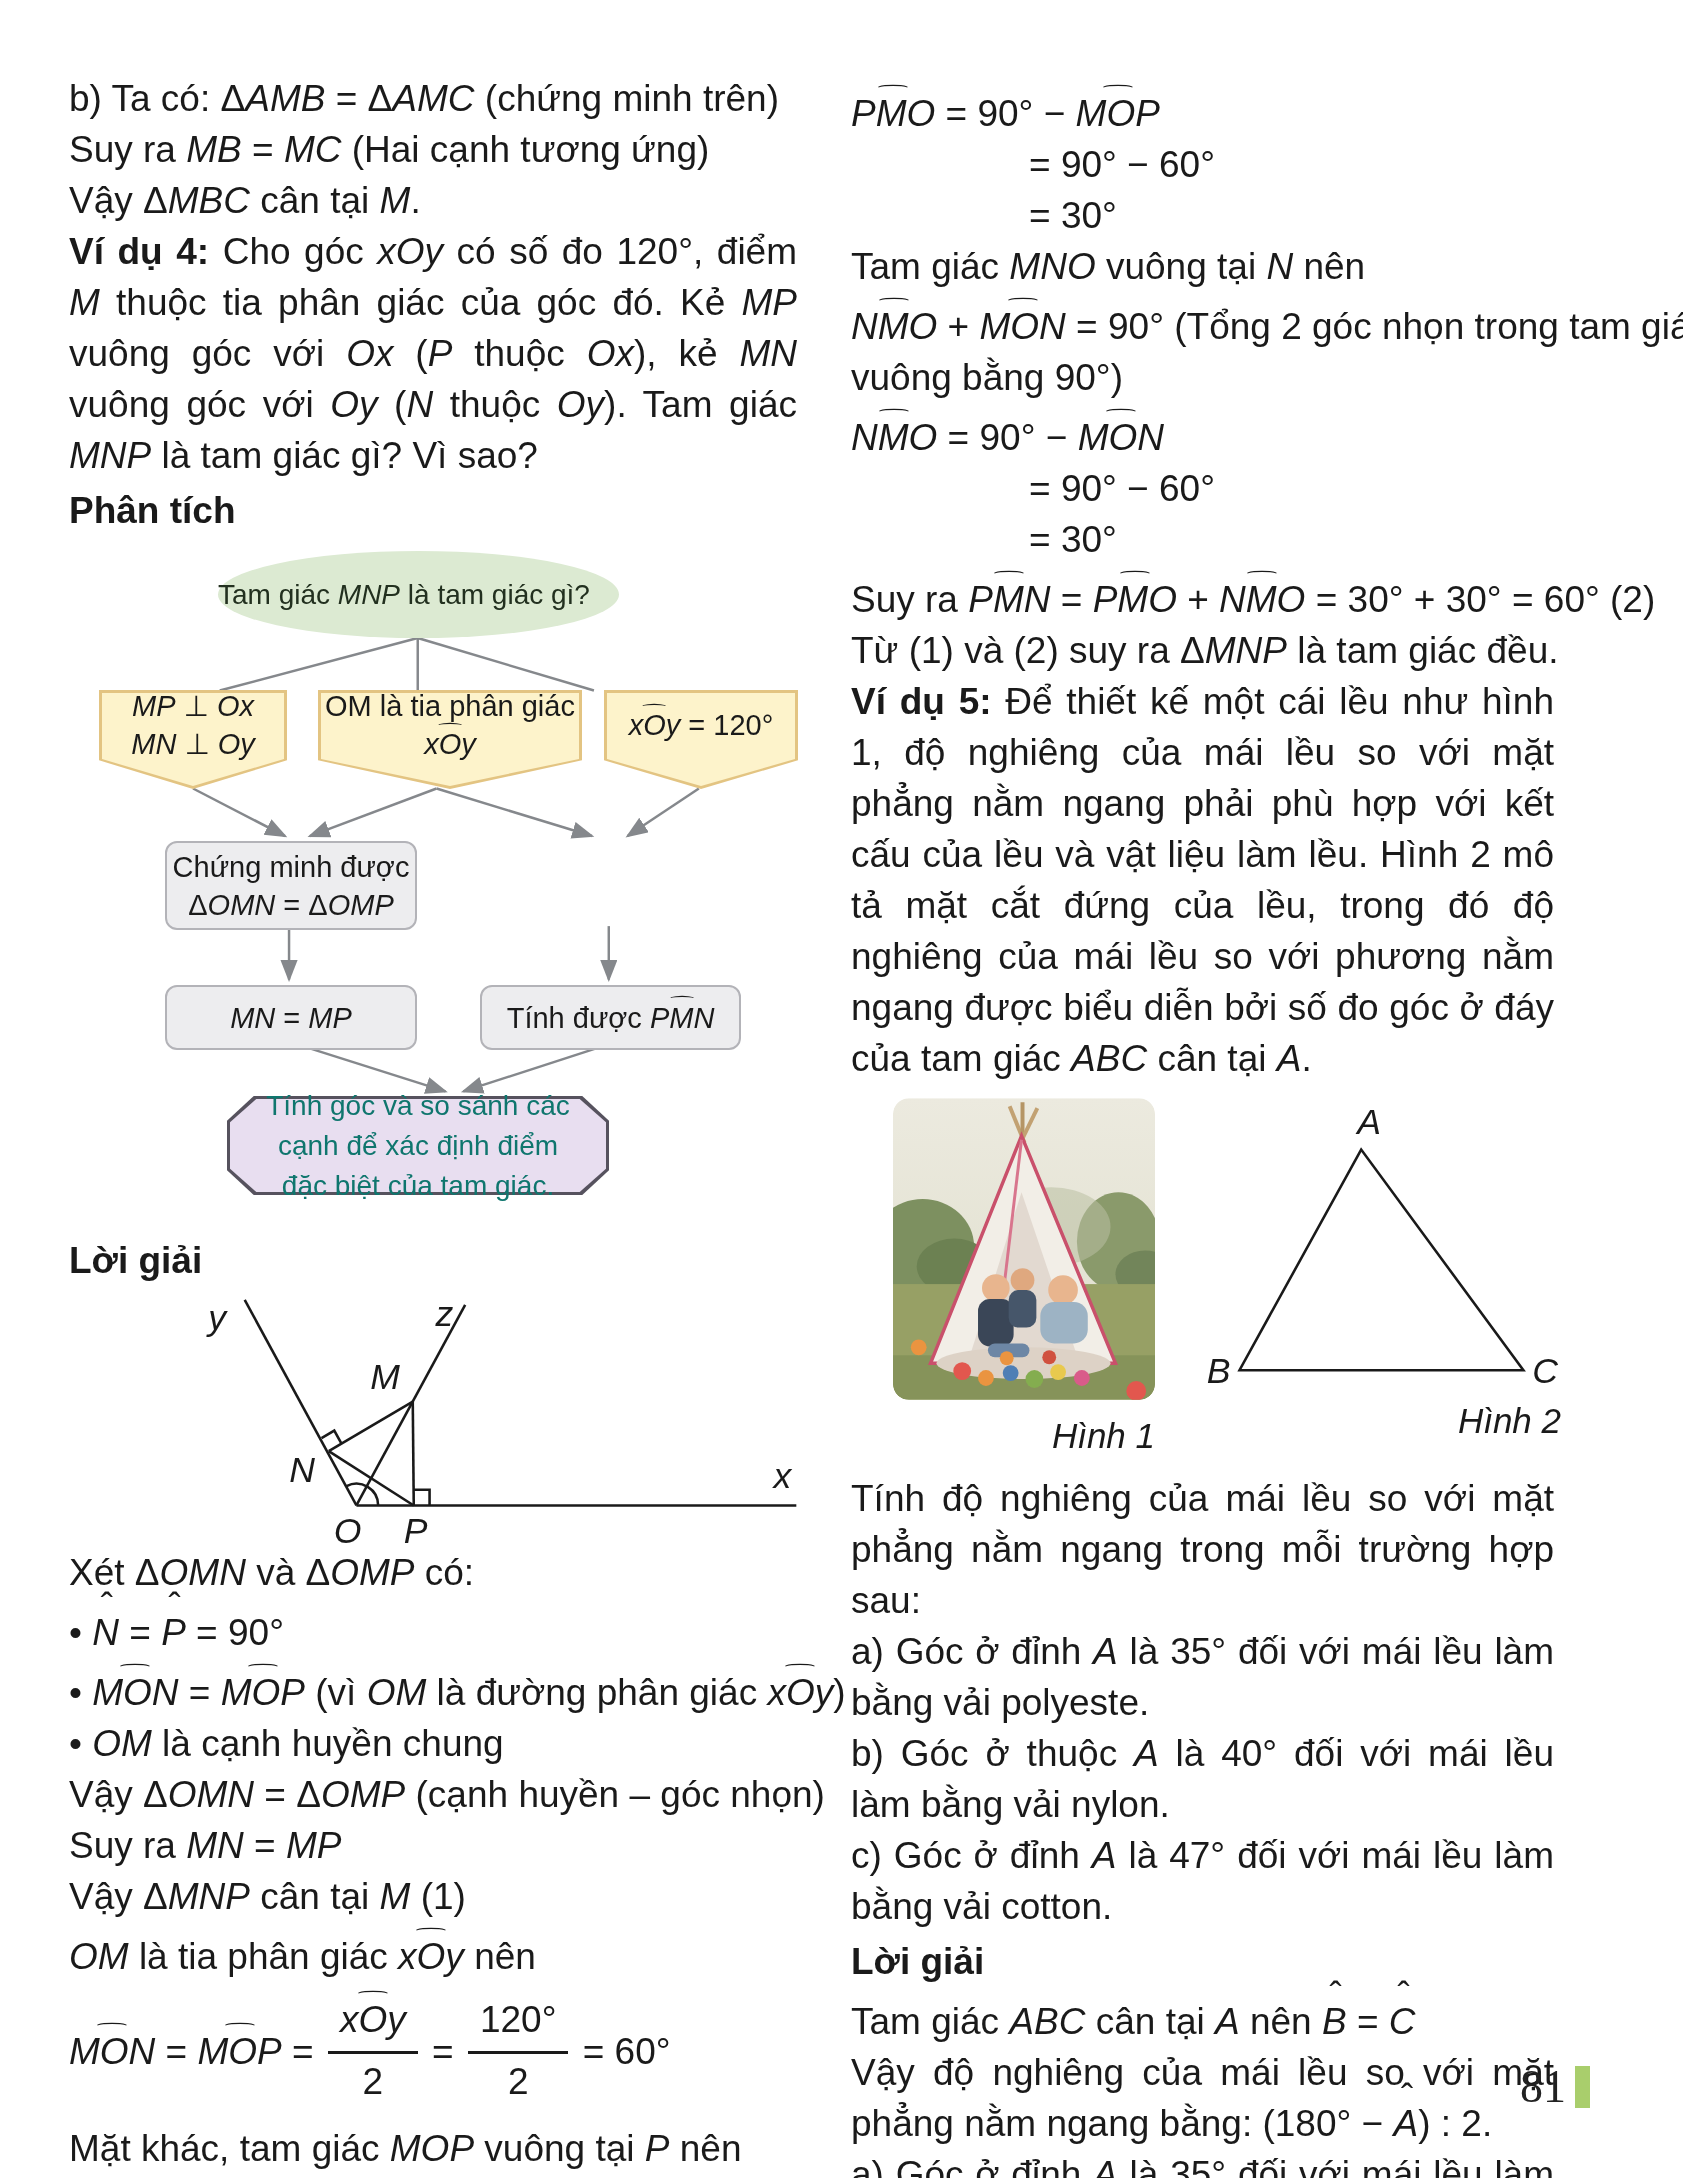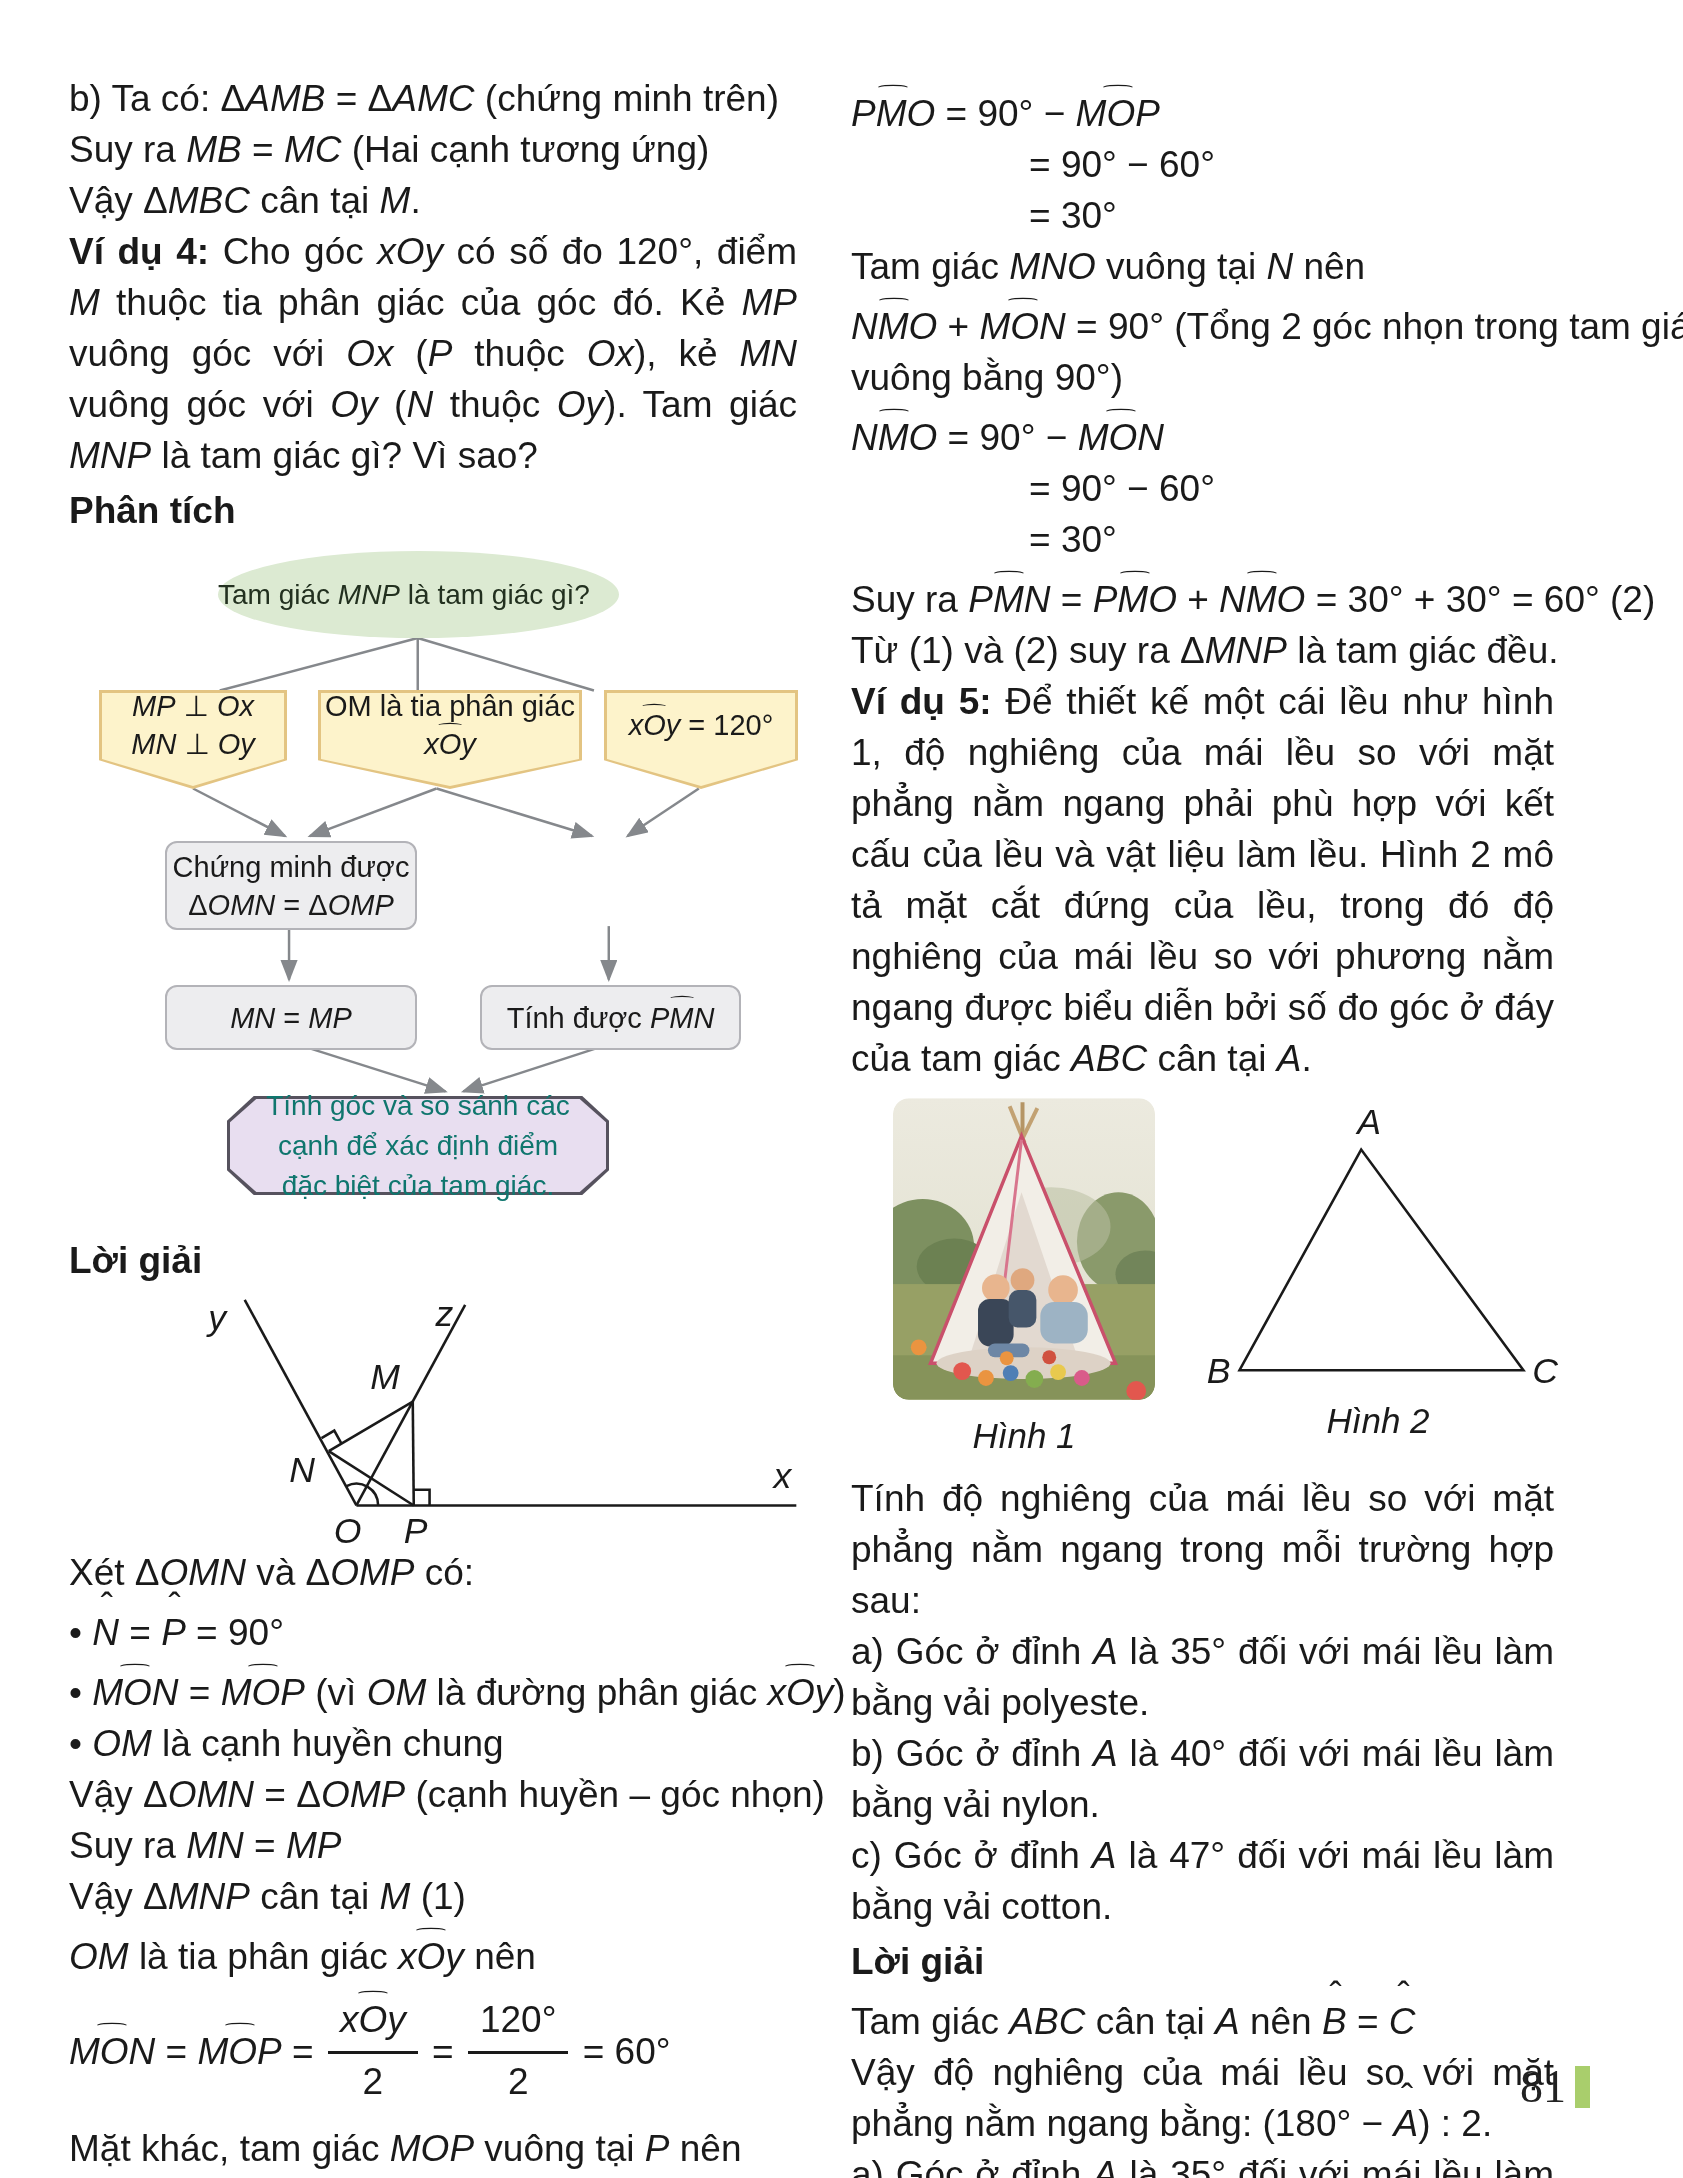--- a/index.html
+++ b/index.html
@@ -38,21 +38,21 @@
         display:flex;flex-direction:column;align-items:center;justify-content:center;}
   .octa{position:absolute;}
   .oclip{clip-path:polygon(7% 0,93% 0,100% 25%,100% 75%,93% 100%,7% 100%,0 75%,0 25%);}
   .octa .oout{position:absolute;inset:0;background:#56525e;}
   .octa .oin{position:absolute;inset:3px;background:#e8def0;}
   .octa .content{position:absolute;inset:0;display:flex;align-items:center;
         text-align:center;color:#0f766e;font-size:28px;line-height:40px;padding:0 36px;}
   #fc-arrows{position:absolute;left:0;top:0;z-index:1;}
   
   .fig-row{display:flex;margin-top:14px;}
-  .caption{font-style:italic;font-size:35px;text-align:center;margin-top:10px;}
+  .caption{font-style:italic;font-size:35px;text-align:right;margin-top:10px;}
   .photo-frame{width:262px;height:302px;border-radius:16px;overflow:hidden;display:block;}
   .pagenum{position:absolute;left:1520px;top:2061px;font-family:"Liberation Serif","DejaVu Serif",serif;
         font-size:46px;color:#222;display:flex;align-items:center;}
   .pagenum .bar{display:inline-block;width:15px;height:42px;background:#a9ce6c;margin-left:9px;}
   svg text{font-family:"Liberation Sans","DejaVu Sans",sans-serif;}
 </style>
 </head>
 <body>
 
 <div class="page">
@@ -254,21 +254,21 @@
             <text x="36" y="288" text-anchor="end">B</text>
             <text x="341" y="288" text-anchor="start">C</text>
           </g>
         </svg>
         <div class="caption" style="margin-top:-18px;">Hình 2</div>
       </div>
     </div>
 
     <div class="para" style="margin-top:12px;"><span>Tính độ nghiêng của mái lều so với mặt phẳng nằm ngang trong mỗi trường hợp sau:</span></div>
     <div class="para"><span>a) Góc ở đỉnh </span><span class="ital">A</span><span> là 35° đối với mái lều làm bằng vải polyeste.</span></div>
-    <div class="para"><span>b) Góc ở đỉnh </span><span class="ital">A</span><span> là 40° đối với mái lều làm bằng vải nylon.</span></div>
+    <div class="para"><span>b) Góc ở thuộc </span><span class="ital">A</span><span> là 40° đối với mái lều làm bằng vải nylon.</span></div>
     <div class="para"><span>c) Góc ở đỉnh </span><span class="ital">A</span><span> là 47° đối với mái lều làm bằng vải cotton.</span></div>
 
     <div class="heading">Lời giải</div>
     <div class="line eq"><span>Tam giác </span><span class="ital">ABC</span><span> cân tại </span><span class="ital">A</span><span> nên </span><span class="hat1">B</span><span> = </span><span class="hat1">C</span></div>
     <div class="para"><span>Vậy độ nghiêng của mái lều so với mặt phẳng nằm ngang bằng: (180° − </span><span class="hat1">A</span><span>) : 2.</span></div>
     <div class="para"><span>a) Góc ở đỉnh </span><span class="ital">A</span><span> là 35° đối với mái lều làm bằng vải polyeste. Độ nghiêng của mái lều so với mặt phẳng nằm ngang bằng: (180° − 35°) : 2 = 72,5°.</span></div>
   </div>
 
   <div class="pagenum">
     <span>81</span>

